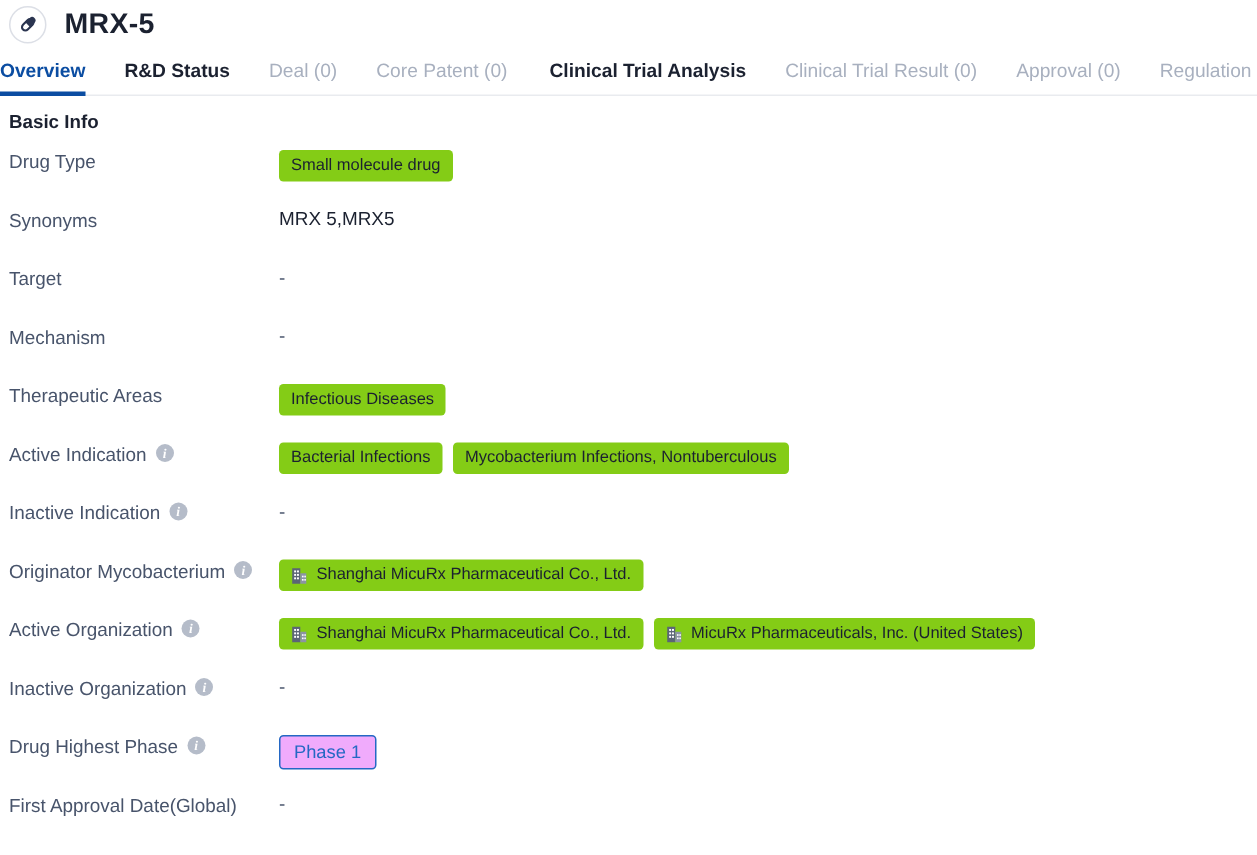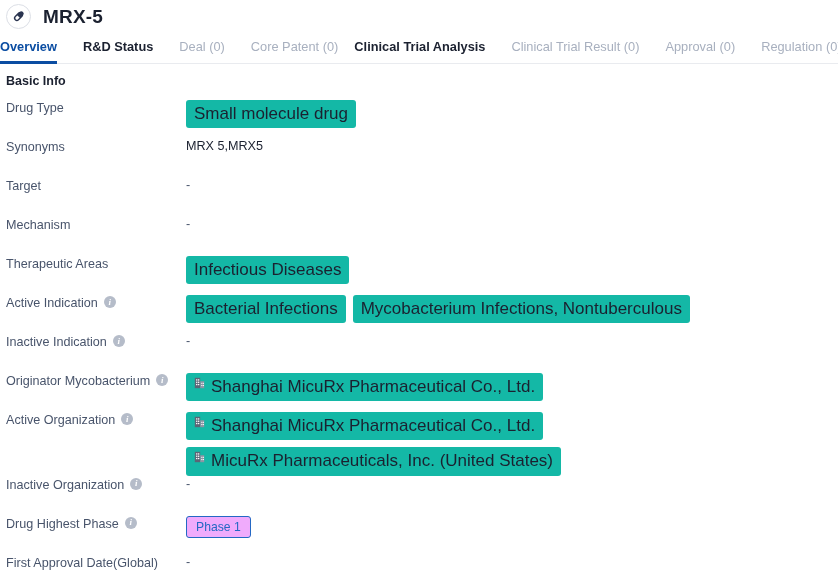--- a/index.html
+++ b/index.html
@@ -129,25 +129,25 @@
     gap: 7px;
     font-size: 12.6px;
     color: #1b2130;
     padding-top: 1px;
   }
   .plain-text { color: #1b2130; font-size: 12.6px; }
   .dash { color: #48546b; font-size: 12.6px; }
 
   .tag {
     display: inline-flex;
-    align-items: flex-start;
-    background: #14b8a6;
+    align-items: center;
+    background: #84cc16;
     border-radius: 3px;
     padding: 4px 8px;
-    font-size: 17px;
+    font-size: 11px;
     color: #1b2130;
     white-space: nowrap;
     line-height: 1.2;
   }
   .tag .org-icon {
     margin-right: 6px;
     display: inline-flex;
     flex: none;
   }
   .phase-badge {
@@ -178,21 +178,21 @@
     </span>
   </div>
   <div class="page-title">MRX-5</div>
 </div>
 
 <div class="tabbar" id="tabbar">
     <div class="tab active" style="margin-left: 0px;"><span class="tab-label">Overview</span></div>
     <div class="tab normal" style="margin-left: 26px;"><span class="tab-label">R&amp;D Status</span></div>
     <div class="tab muted" style="margin-left: 26px;"><span class="tab-label">Deal (0)</span></div>
     <div class="tab muted" style="margin-left: 26px;"><span class="tab-label">Core Patent (0)</span></div>
-    <div class="tab normal" style="margin-left: 16px;"><span class="tab-label">Clinical Trial Analysis</span></div>
+    <div class="tab normal" style="margin-left: 28px;"><span class="tab-label">Clinical Trial Analysis</span></div>
     <div class="tab muted" style="margin-left: 26px;"><span class="tab-label">Clinical Trial Result (0)</span></div>
     <div class="tab muted" style="margin-left: 26px;"><span class="tab-label">Approval (0)</span></div>
     <div class="tab muted" style="margin-left: 26px;"><span class="tab-label">Regulation (0)</span></div>
   </div>
 
 <div class="content">
   <div class="section-title">Basic Info</div>
   <div id="rows">
       <div class="row">
         <div class="row-label">

